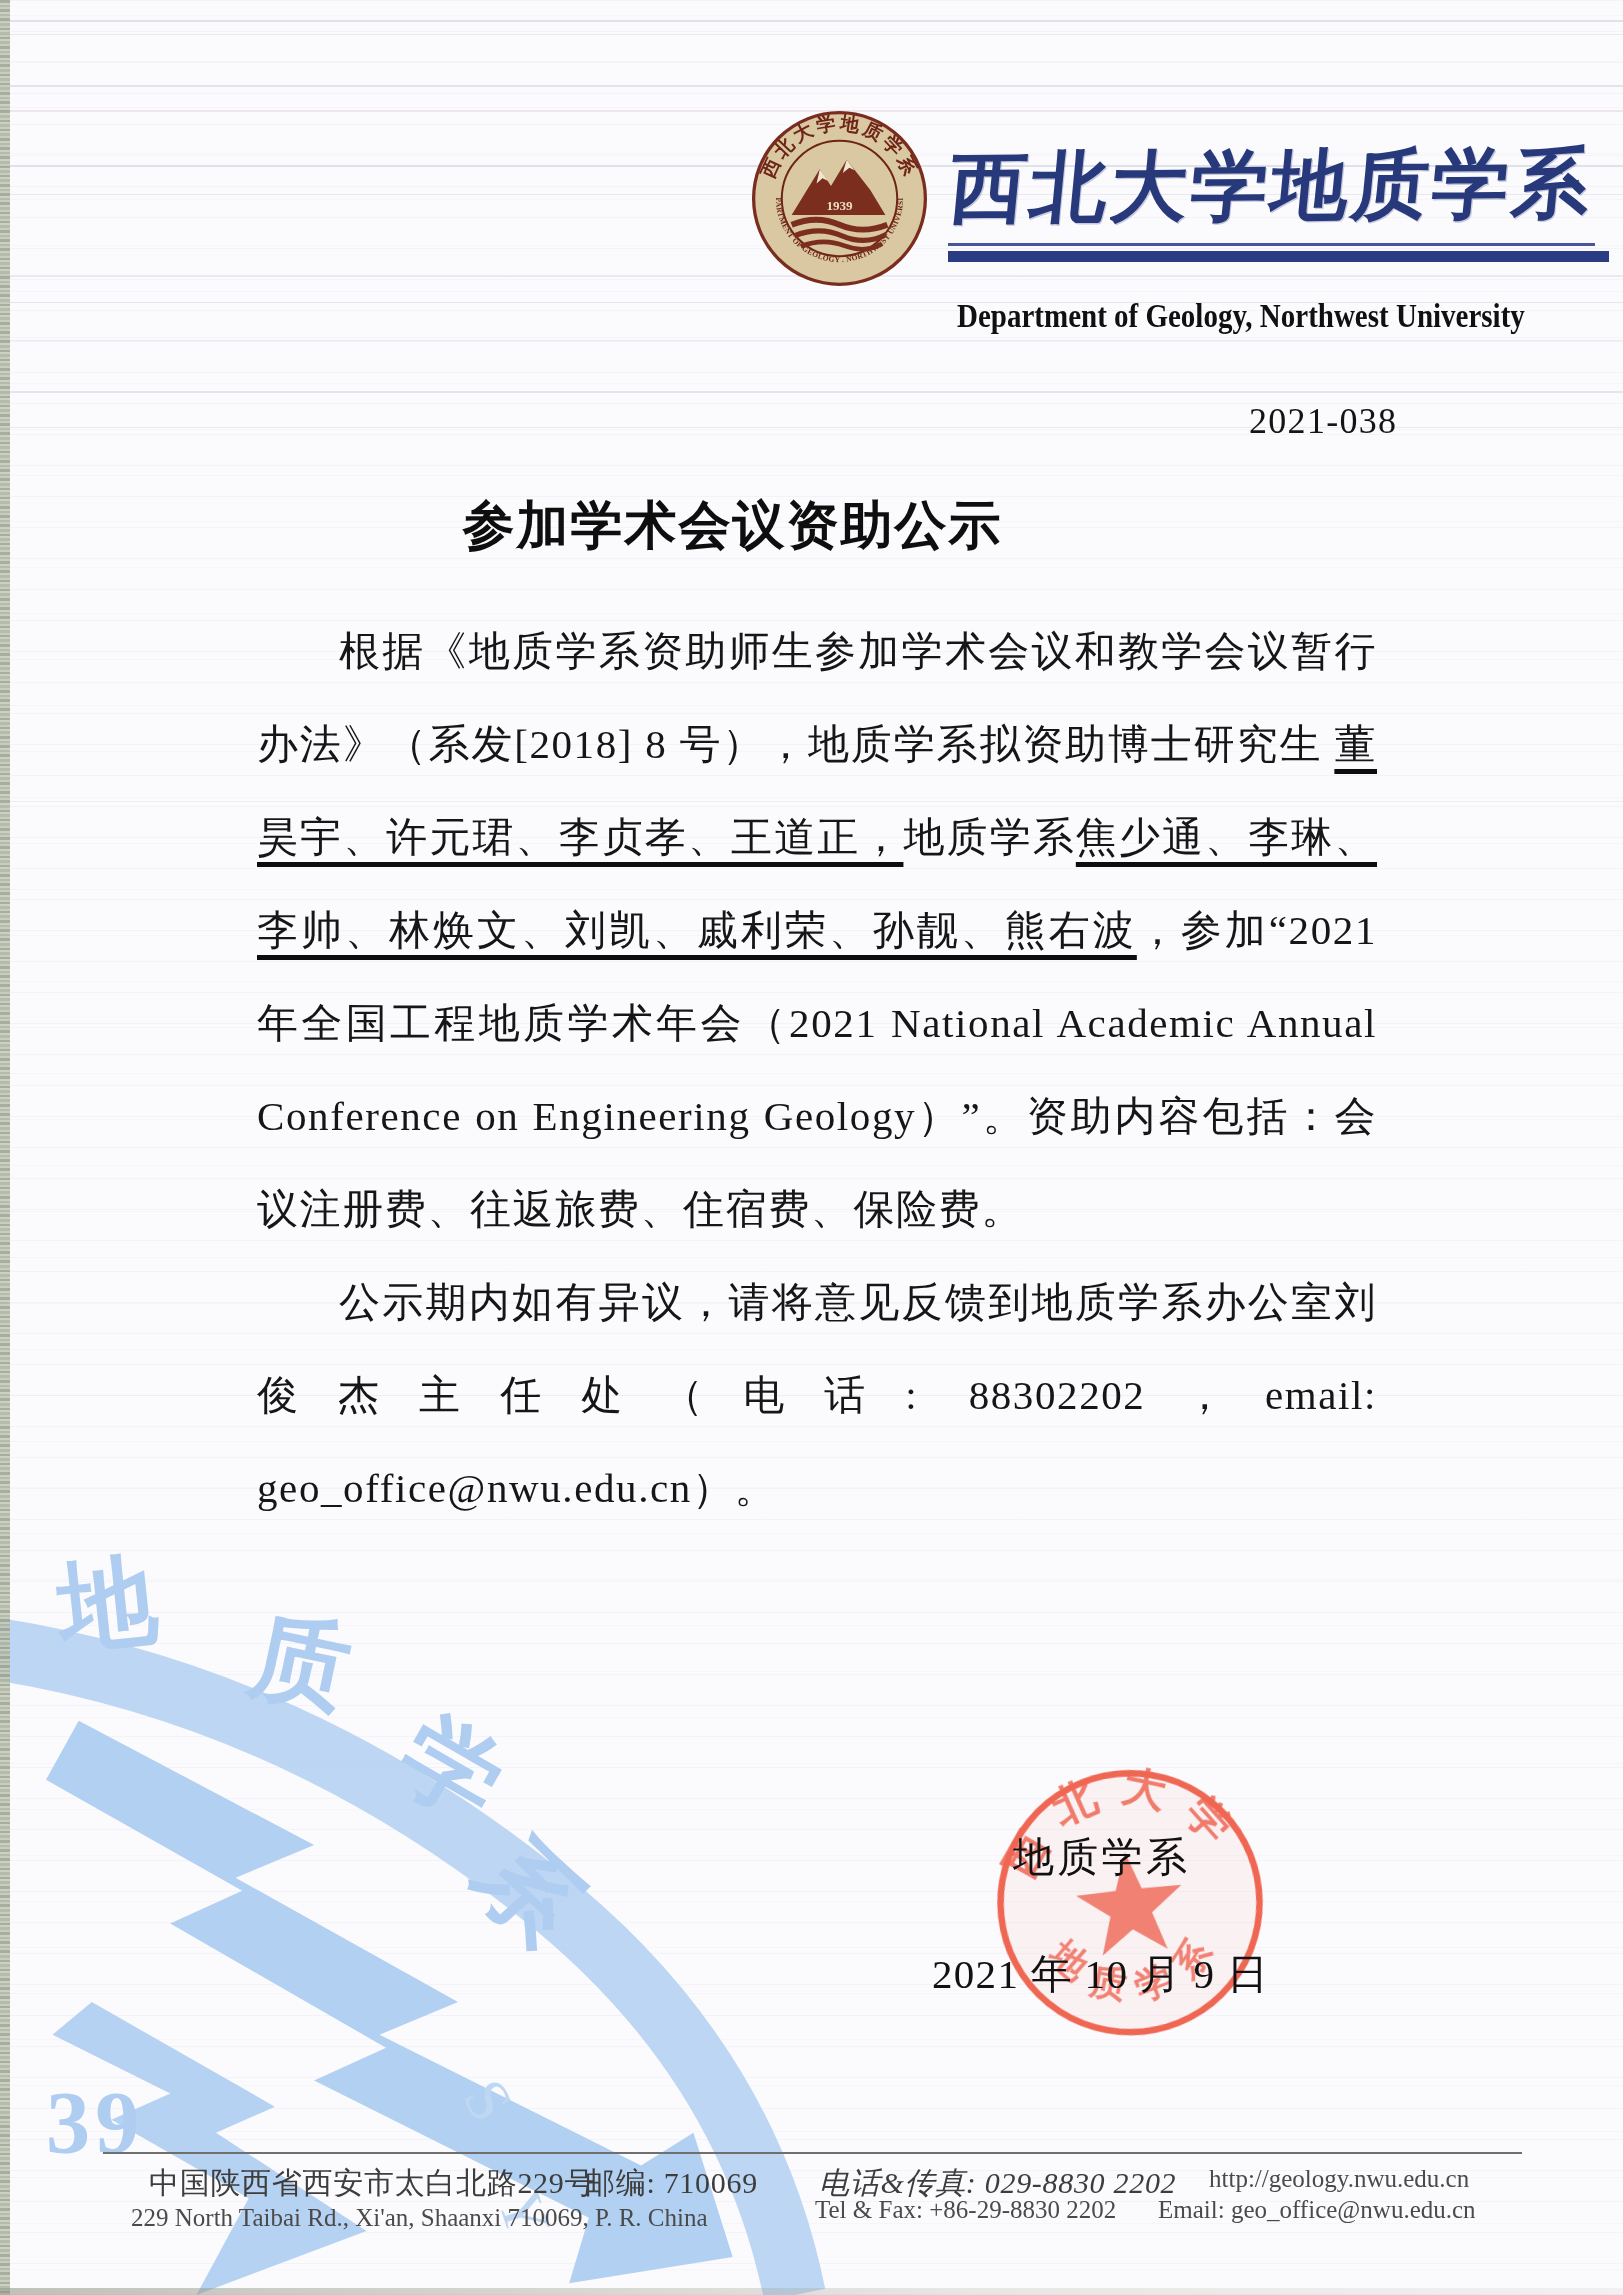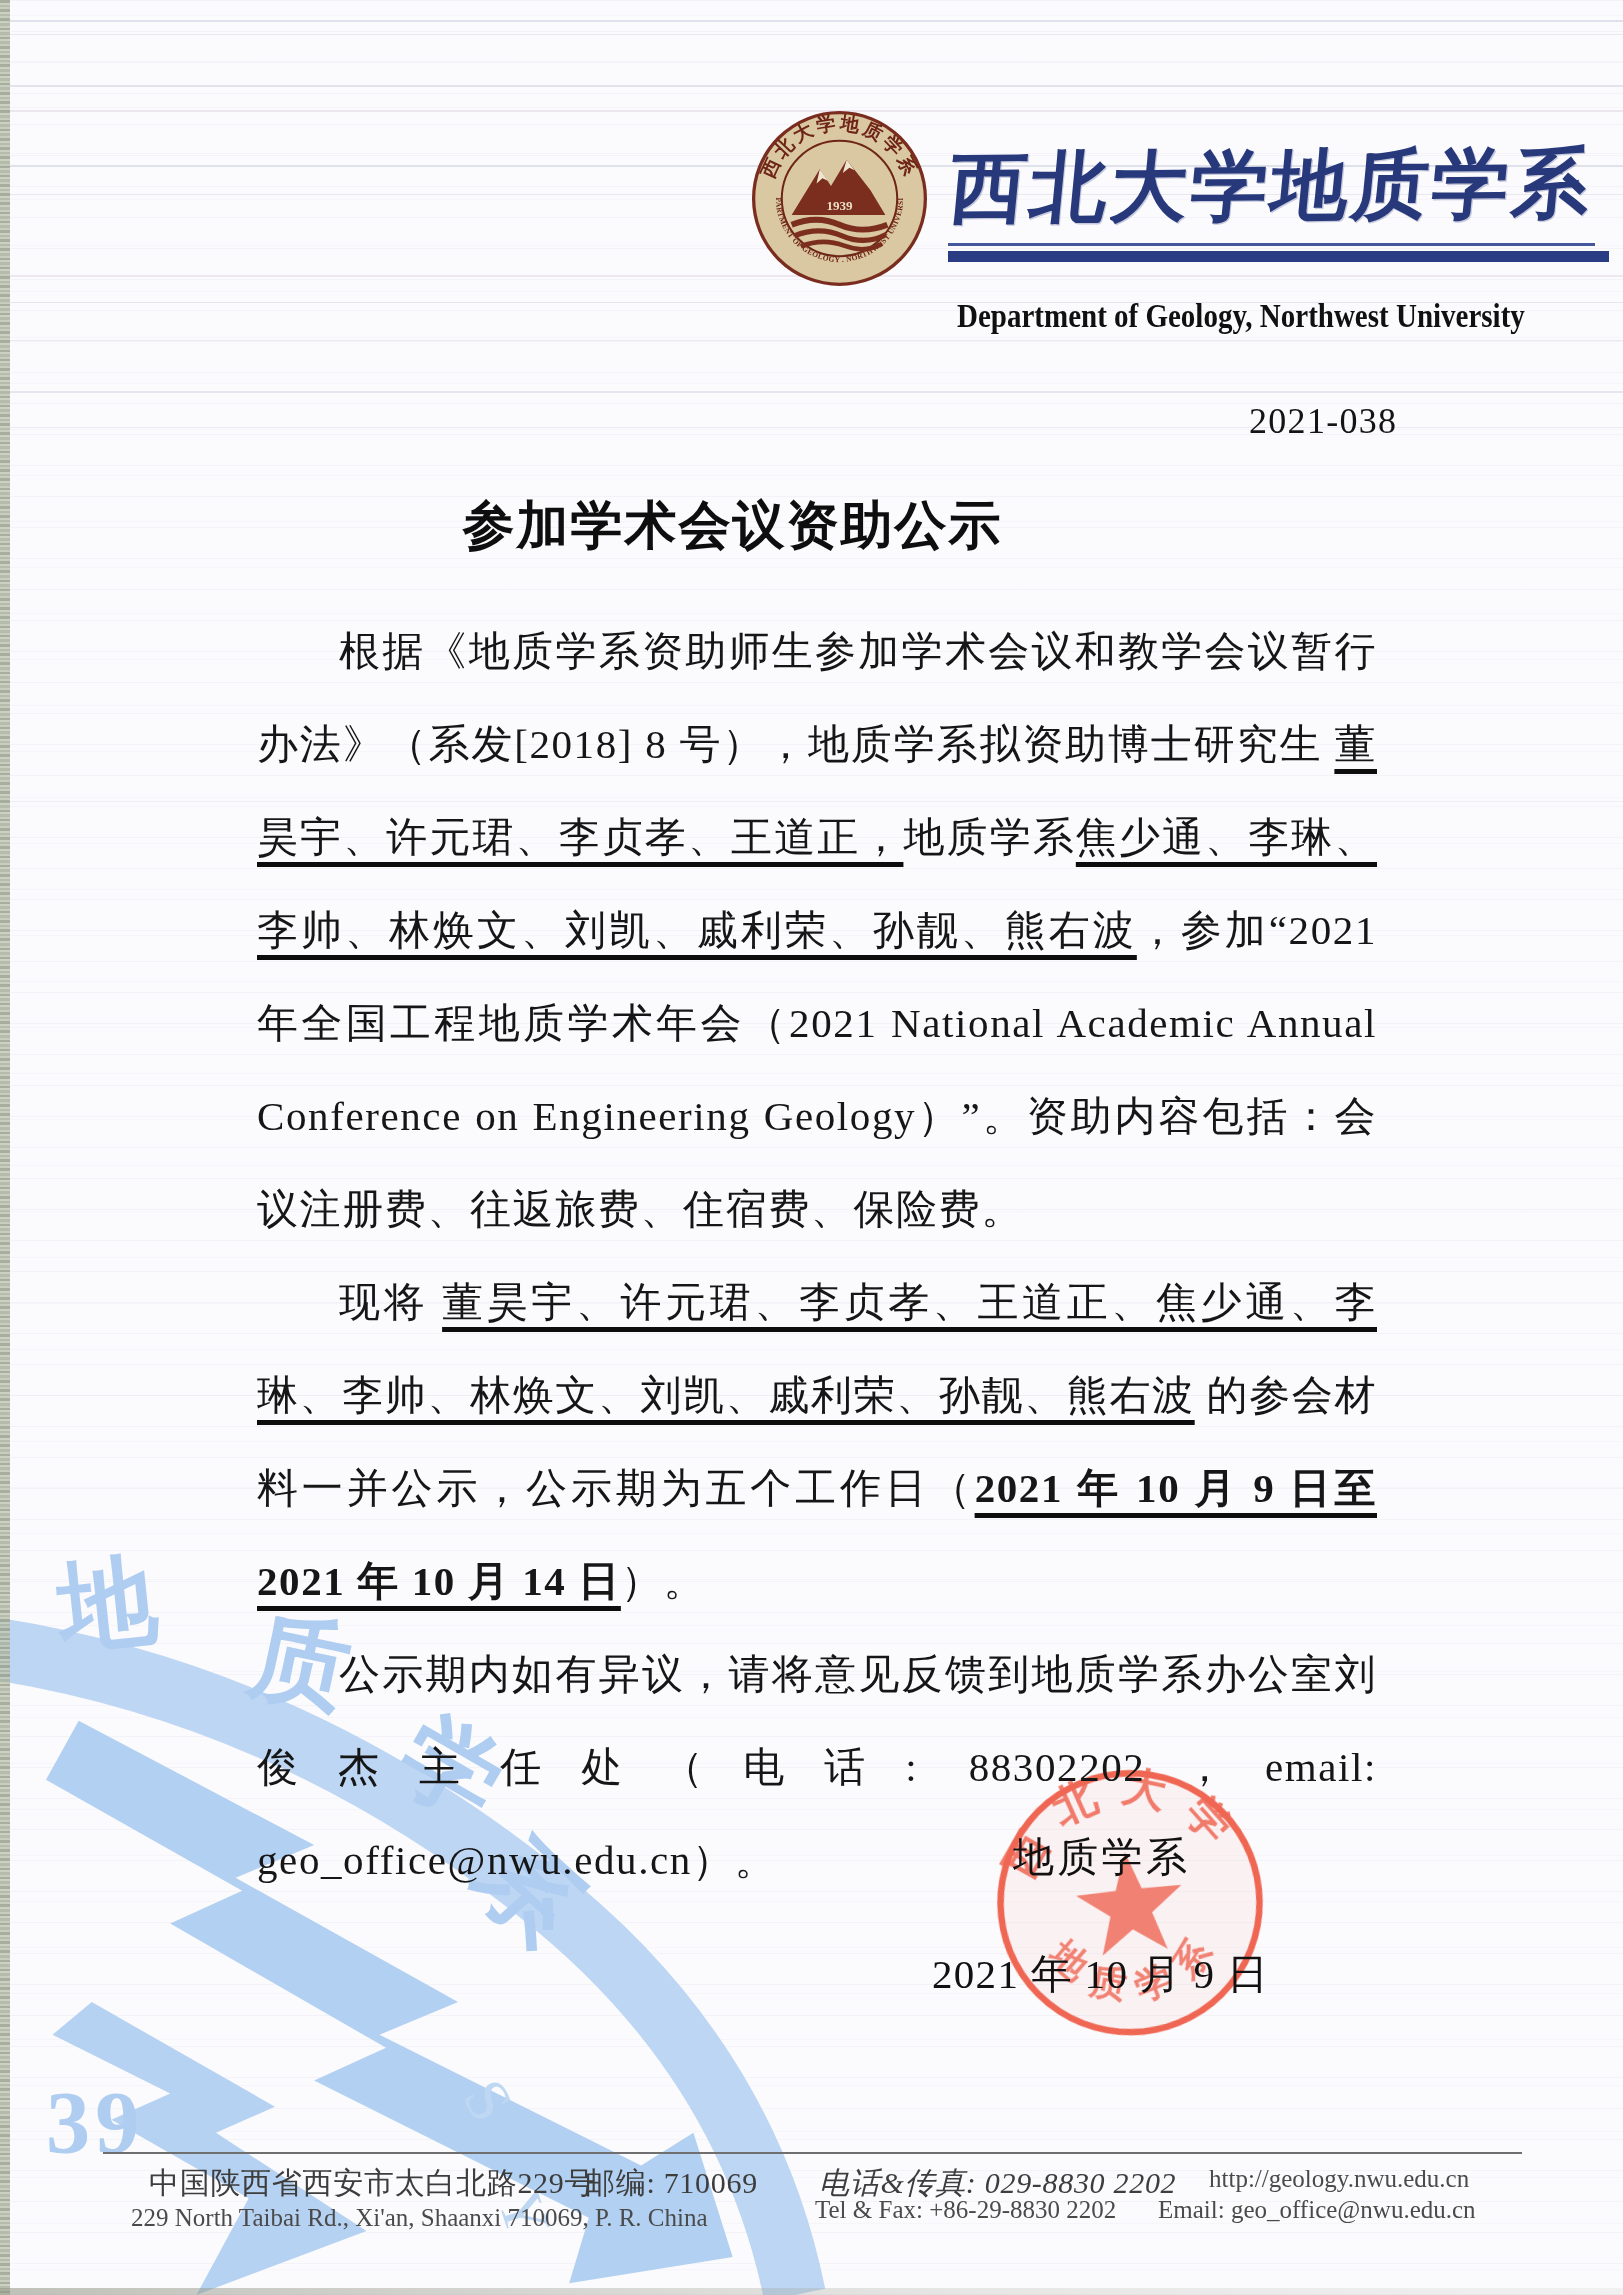--- a/index.html
+++ b/index.html
@@ -127,21 +127,20 @@
   <div class="brand-zh">西北大学地质学系</div>
   <div class="rule-thin"></div>
   <div class="rule-thick"></div>
   <div class="brand-en">Department of Geology, Northwest University</div>
 
   <div class="doc-number">2021-038</div>
   <h1 class="doc-title">参加学术会议资助公示</h1>
 
   <main class="body-text">
     <p><span>根据《地质学系资助师生参加学术会议和教学会议暂行办法》（系发[2018] 8 号），地质学系拟资助博士研究生 </span><span class="u">董昊宇、许元珺、李贞孝、王道正，</span><span>地质学系</span><span class="u">焦少通、李琳、李帅、林焕文、刘凯、戚利荣、孙靓、熊右波</span><span>，参加“2021 年全国工程地质学术年会（2021 National Academic Annual Conference on Engineering Geology）”。资助内容包括：会议注册费、往返旅费、住宿费、保险费。</span></p>
-    <p><span>现将 </span><span class="u">董昊宇、许元珺、李贞孝、王道正、焦少通、李琳、李帅、林焕文、刘凯、戚利荣、孙靓、熊右波</span><span> 的参会材料一并公示，公示期为五个工作日（</span><span class="bu">2021 年 10 月 9 日至 2021 年 10 月 14 日</span><span>）。</span></p>
     <p><span>公示期内如有异议，请将意见反馈到地质学系办公室刘俊杰主任处（电话: 88302202，email: geo_office@nwu.edu.cn）。</span></p>
   </main>
 
   <div class="seal">
     <svg width="291" height="288" viewBox="0 0 445 440">
       <defs>
         <path id="sealTop" d="M 70 218 A 152 152 0 0 1 374 218"></path>
         <path id="sealBot" d="M 76 218 A 146 146 0 0 0 368 218"></path>
       </defs>
       <circle cx="222" cy="218" r="198" fill="rgba(238,86,66,0.05)" stroke="#ee5a45" stroke-width="10"></circle>

